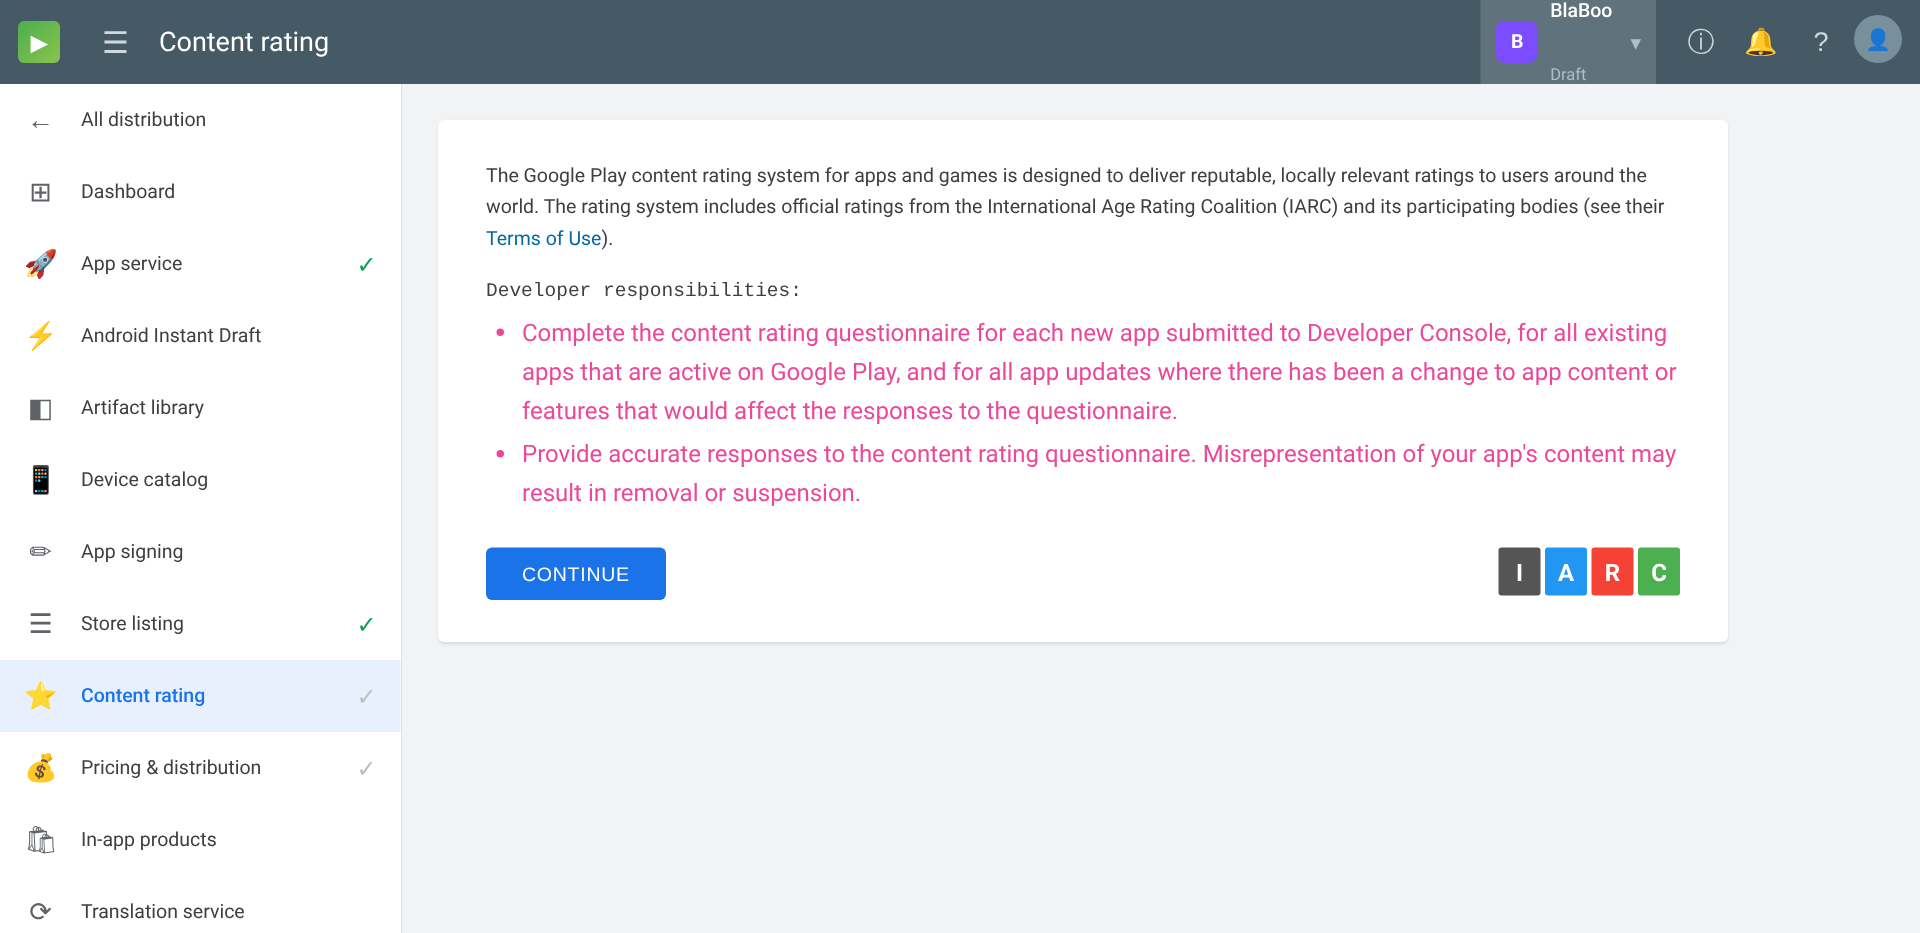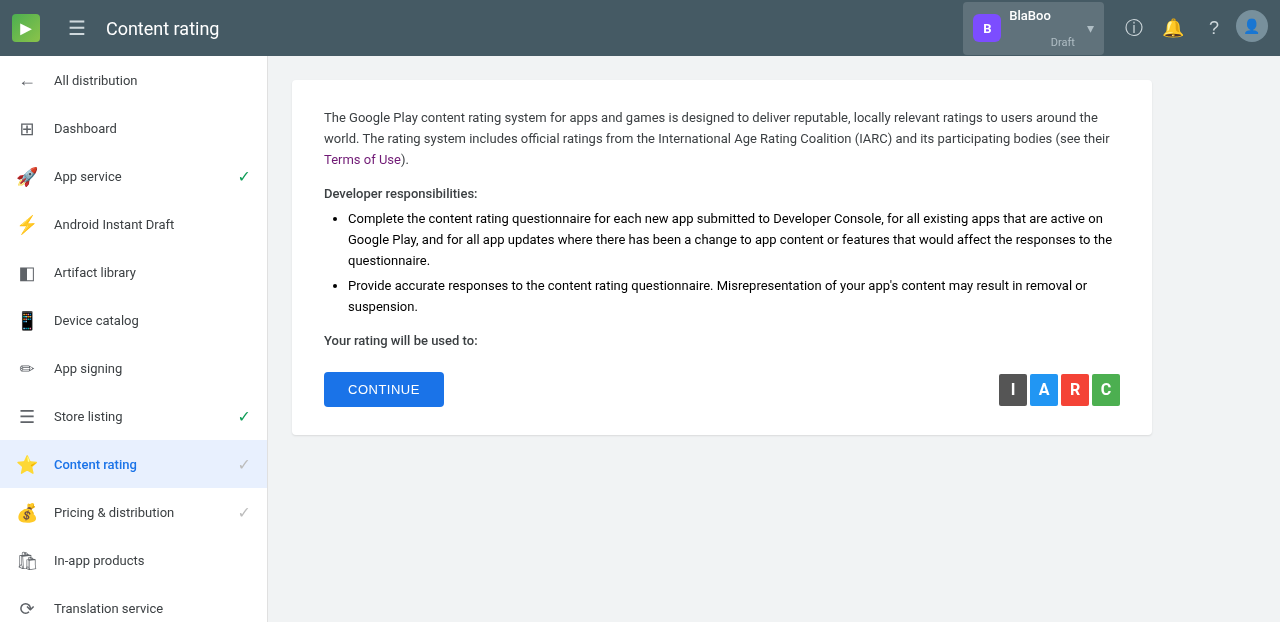--- a/index.html
+++ b/index.html
@@ -32,21 +32,21 @@
     .topbar-title {
       color: white; font-size: 18px; font-weight: 400; flex: 1;
     }
     .topbar-app-selector {
       display: flex; align-items: center; background: rgba(255,255,255,0.15); border-radius: 4px; padding: 6px 10px; cursor: pointer; gap: 8px;
     }
     .app-icon {
       width: 28px; height: 28px; background: #7c4dff; border-radius: 6px; display: flex; align-items: center; justify-content: center;
       color: white; font-size: 13px; font-weight: bold;
     }
-    .app-info { display: flex; flex-direction: row; justify-content: space-between; }
+    .app-info { display: flex; flex-direction: column; justify-content: space-between; }
     .app-name { color: white; font-size: 13px; font-weight: 500; }
     .app-status { color: #b0bec5; font-size: 11px; margin-top: 28px; }
     .chevron-down { color: #b0bec5; font-size: 14px; margin-left: 4px; }
     .topbar-icons { display: flex; gap: 4px; }
     .topbar-icon-btn {
       color: #cfd8dc; font-size: 18px; cursor: pointer; padding: 8px; border-radius: 50%; display: flex; align-items: center; justify-content: center;
       background: none; border: none; width: 36px; height: 36px;
     }
     .avatar {
       width: 32px; height: 32px; background: #78909c; border-radius: 50%; display: flex; align-items: center; justify-content: center;
@@ -78,32 +78,32 @@
     .content {
       flex: 1; overflow-y: auto; padding: 24px;
     }
     .content-card {
       background: white; border-radius: 4px; padding: 28px 32px; max-width: 860px;
       box-shadow: 0 1px 2px rgba(0,0,0,0.1);
     }
     .content-text {
       font-size: 13px; color: #3c4043; line-height: 1.6; margin-bottom: 16px;
     }
-    .content-text a { color: #701a75; text-decoration: none; }
+    .content-text a { color: #0369a1; text-decoration: none; }
     .section-title {
-      font-size: 13px; color: #3c4043; font-weight: 500; margin-bottom: 8px;
+      font-size: 13px; color: #3c4043; font-weight: 500; margin-bottom: 8px; font-family: Liberation Mono, monospace;
     }
     .bullet-list {
       list-style: disc; padding-left: 24px; margin-bottom: 16px;
     }
     .bullet-list li {
-      font-size: 13px; color: #000000; line-height: 1.6; margin-bottom: 4px;
+      font-size: 16px; color: #ec4899; line-height: 1.6; margin-bottom: 4px;
     }
     .continue-section {
-      display: flex; align-items: center; justify-content: space-between; margin-top: 24px;
+      display: flex; align-items: flex-start; justify-content: space-between; margin-top: 24px;
     }
     .continue-btn {
       background: #1a73e8; color: white; border: none; padding: 10px 24px;
       border-radius: 4px; font-size: 13px; font-weight: 500; cursor: pointer;
       letter-spacing: 0.5px; text-transform: uppercase;
     }
     .iarc-logo {
       display: flex; gap: 3px; align-items: center;
     }
     .iarc-letter {
@@ -213,21 +213,20 @@
       <p class="content-text">
         The Google Play content rating system for apps and games is designed to deliver reputable, locally relevant ratings to users around the world. The rating system includes official ratings from the International Age Rating Coalition (IARC) and its participating bodies (see their <a href="#">Terms of Use</a>).
       </p>
 
       <p class="section-title">Developer responsibilities:</p>
       <ul class="bullet-list">
         <li>Complete the content rating questionnaire for each new app submitted to Developer Console, for all existing apps that are active on Google Play, and for all app updates where there has been a change to app content or features that would affect the responses to the questionnaire.</li>
         <li>Provide accurate responses to the content rating questionnaire. Misrepresentation of your app's content may result in removal or suspension.</li>
       </ul>
 
-      <p class="section-title">Your rating will be used to:</p>
 
 
       <div class="continue-section">
         <button class="continue-btn">CONTINUE</button>
         <div class="iarc-logo">
           <div class="iarc-letter" style="background-color:#555555;">I</div>
           <div class="iarc-letter" style="background-color:#2196F3;">A</div>
           <div class="iarc-letter" style="background-color:#F44336;">R</div>
           <div class="iarc-letter" style="background-color:#4CAF50;">C</div>
         </div>

